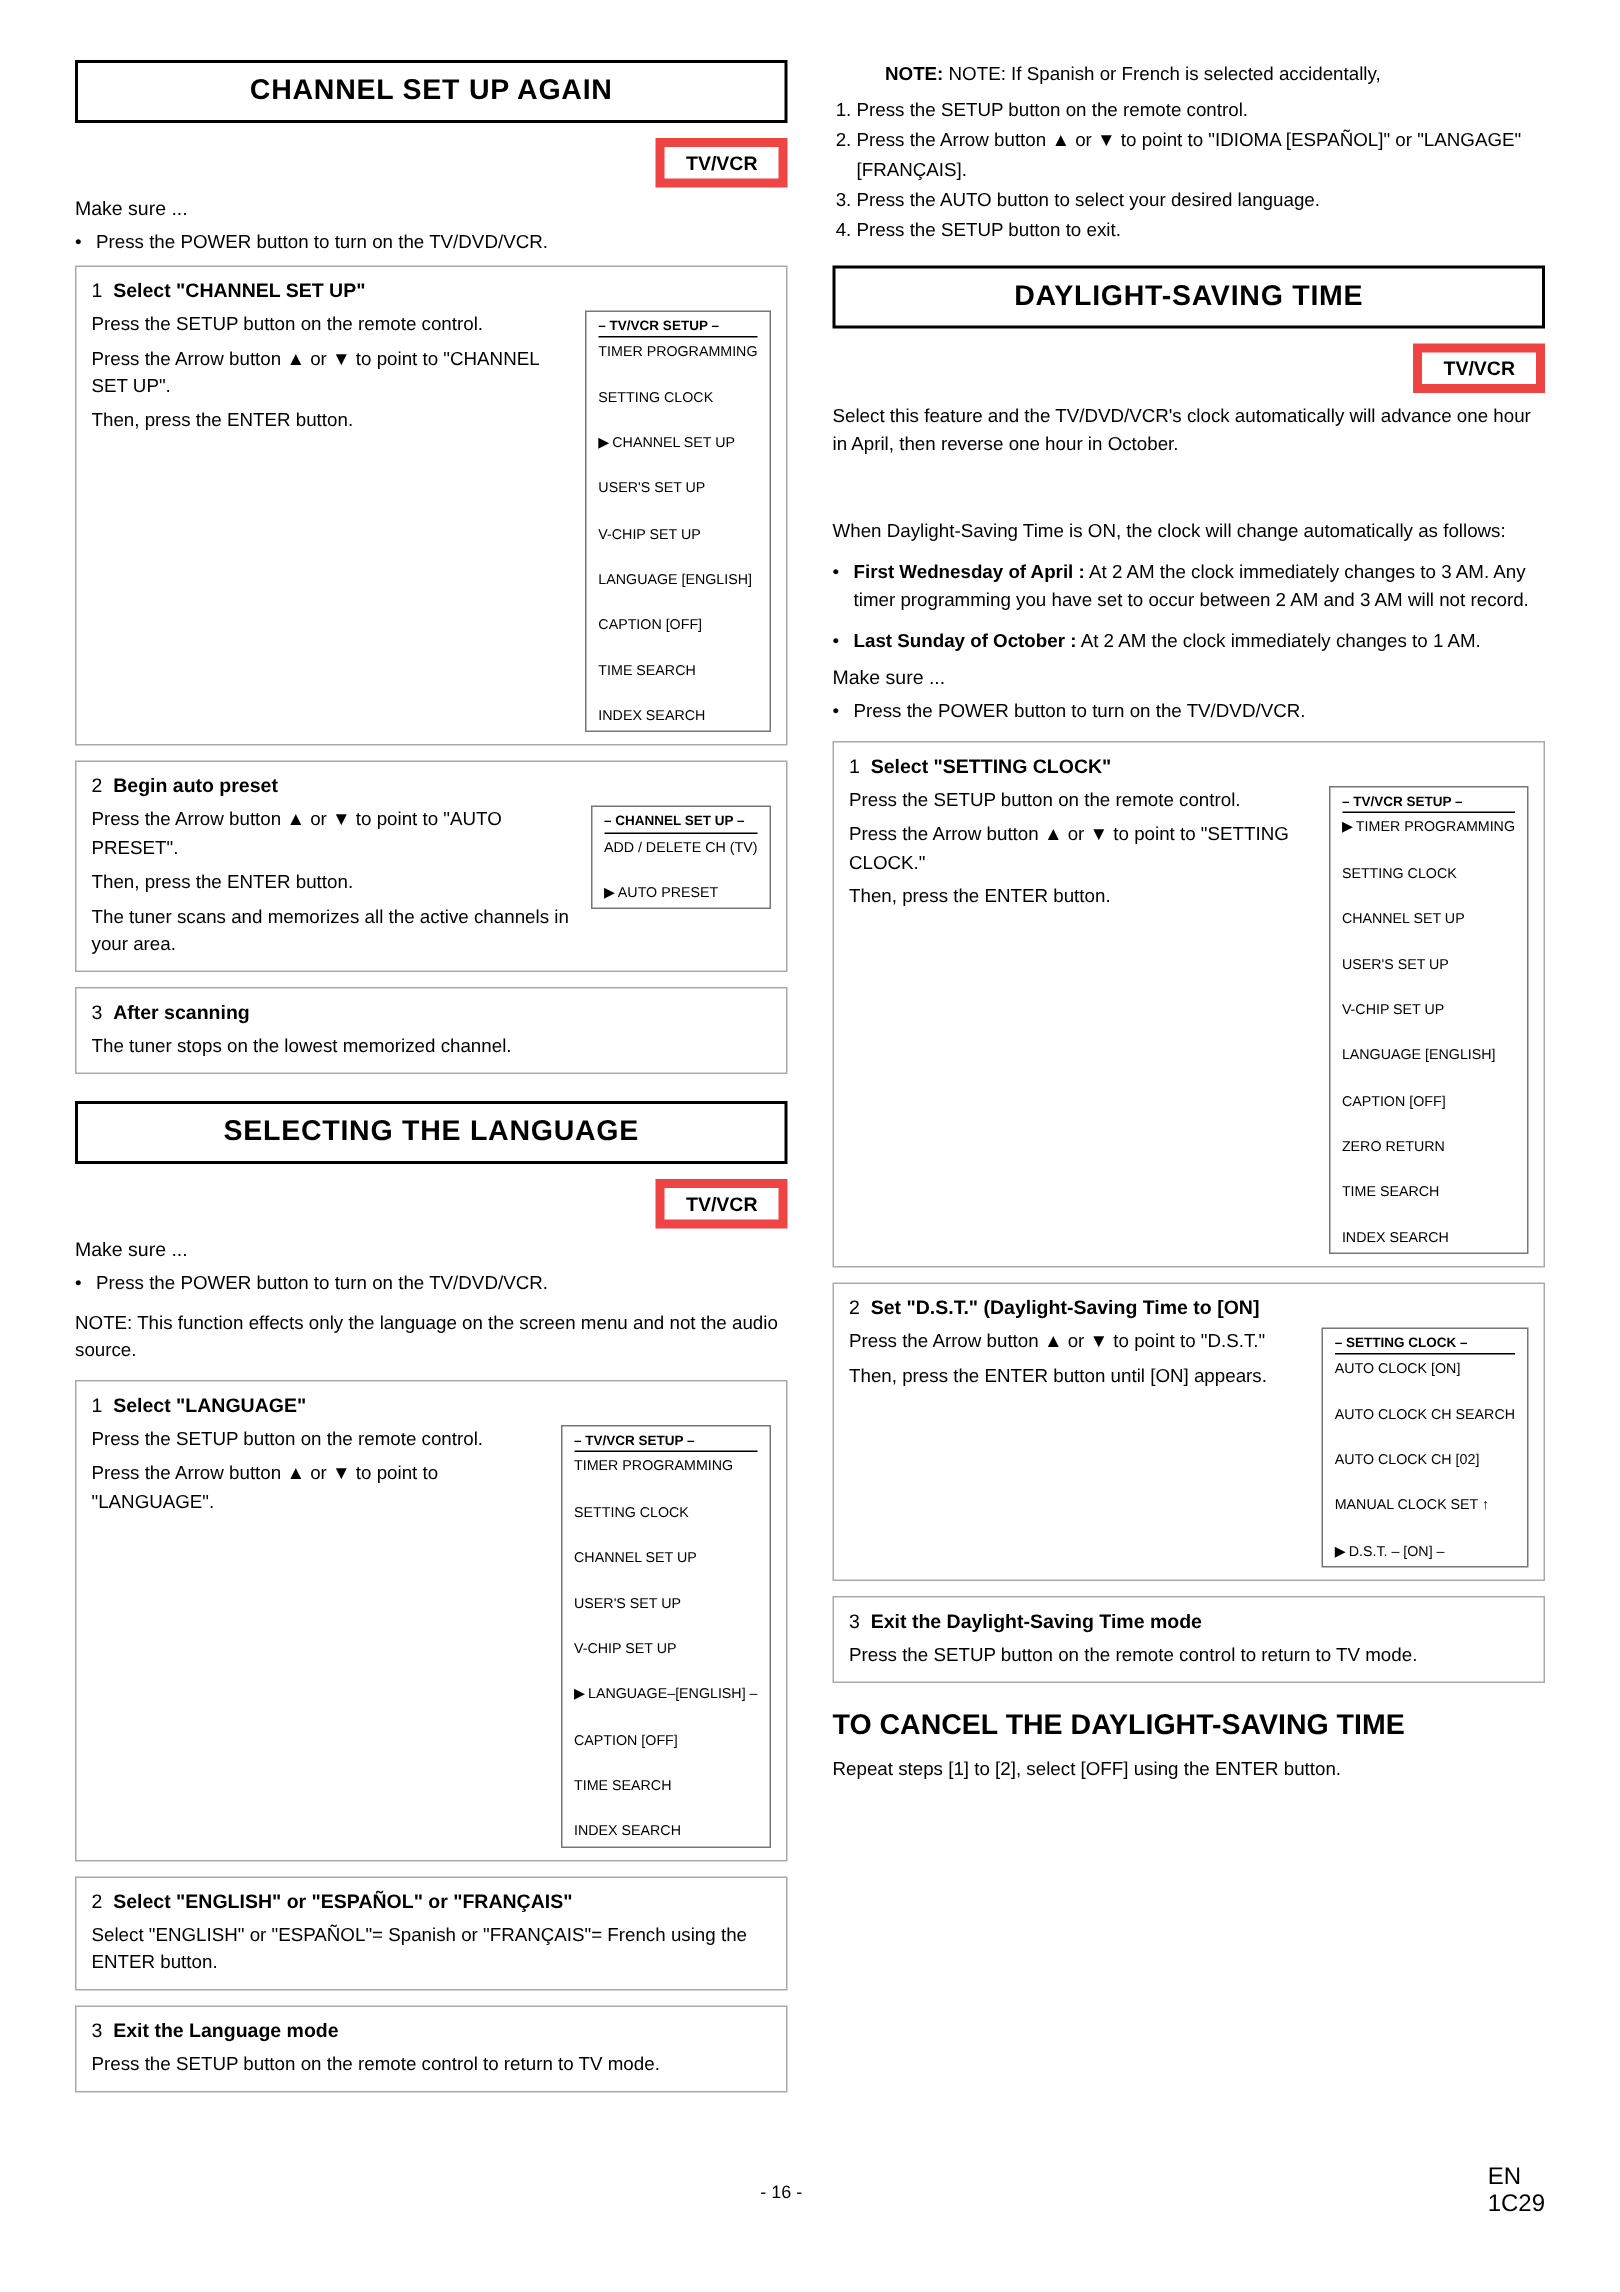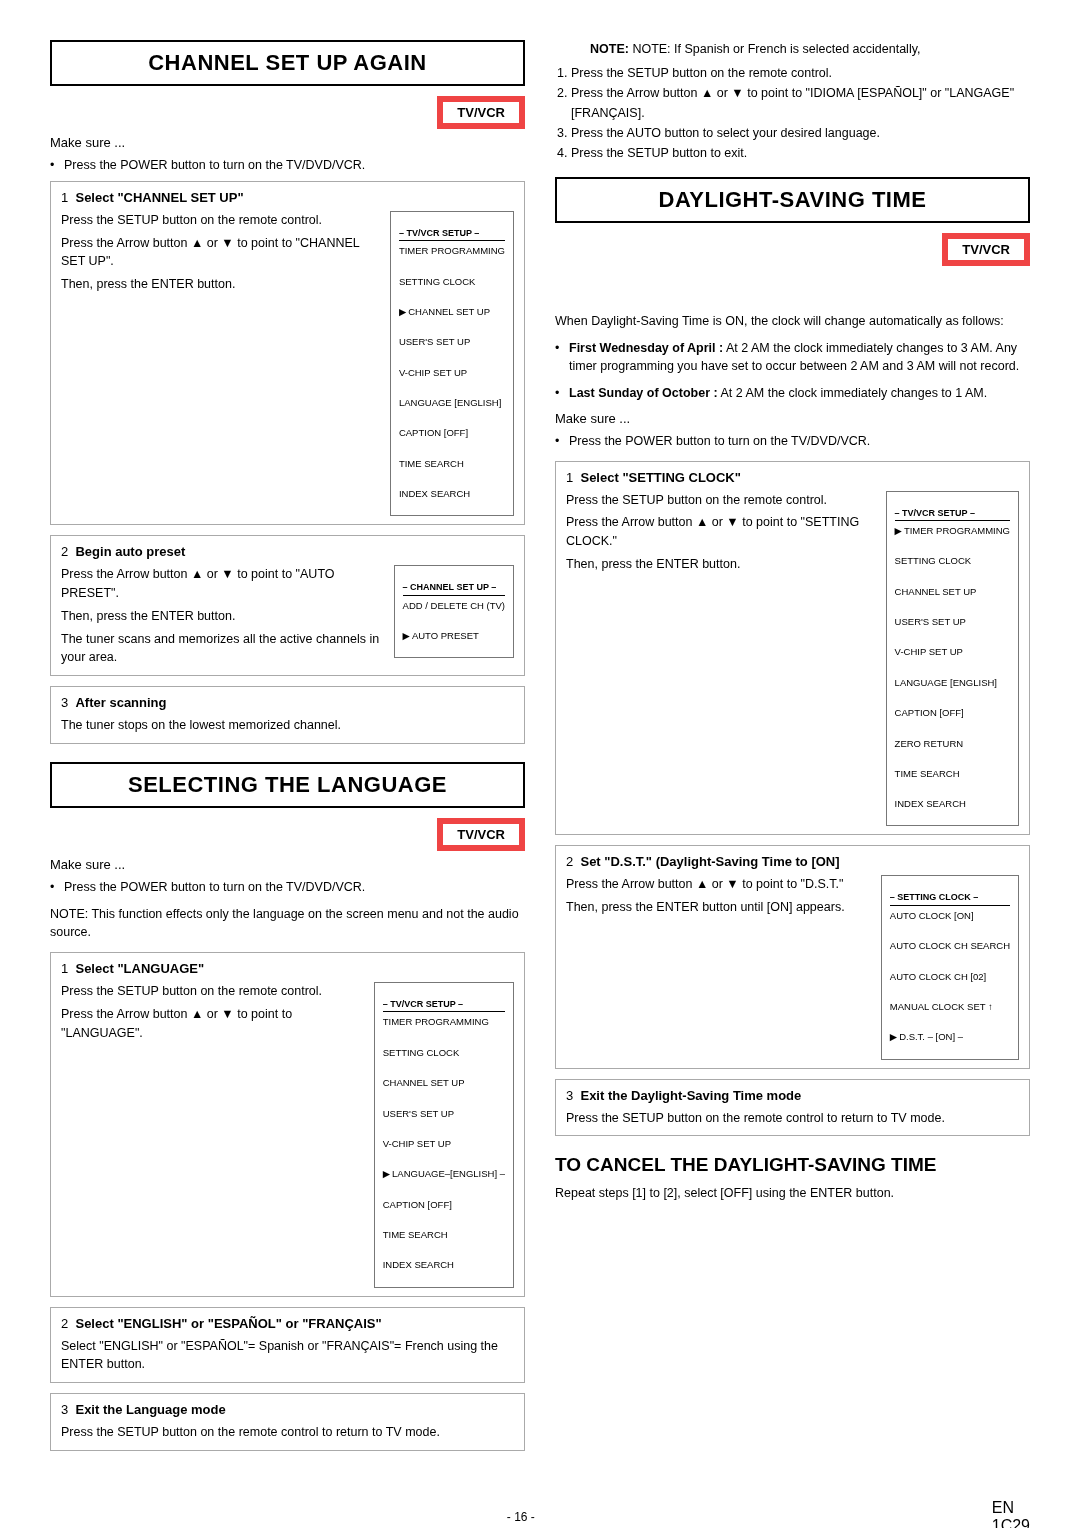--- a/index.html
+++ b/index.html
@@ -23,21 +23,21 @@
     }
     .right-col {
       flex: 1;
       min-width: 0;
     }
 
     
     .section-title {
       border: 2px solid #000;
       text-align: center;
-      font-size: 22px;
+      font-size: 19px;
       font-weight: bold;
       padding: 8px 28px;
       margin-bottom: 10px;
       letter-spacing: 0.5px;
     }
 
     .tv-vcr-badge {
       border: 6px solid #ef4444;
       display: inline-block;
       padding: 3px 14px;
@@ -69,21 +69,21 @@
       display: flex;
       gap: 8px;
     }
     .step-text {
       flex: 1;
       font-size: 12.5px;
       line-height: 1.5;
     }
     .step-menu {
       border: 1px solid #777;
-      padding: 14px 8px;
+      padding: 2px 8px;
       font-size: 9.5px;
       min-width: 100px;
       line-height: 1.6;
       background: #fff;
       align-self: flex-start;
     }
     .step-menu .menu-header {
       font-weight: bold;
       border-bottom: 1px solid #000;
       margin-bottom: 2px;
@@ -302,20 +302,21 @@
         <li>Press the Arrow button ▲ or ▼ to point to "IDIOMA [ESPAÑOL]" or "LANGAGE" [FRANÇAIS].</li>
         <li>Press the AUTO button to select your desired language.</li>
         <li>Press the SETUP button to exit.</li>
       </ol>
 
       <div class="section-gap">
         <div class="section-title">DAYLIGHT-SAVING TIME</div>
         <div class="clearfix">
           <span class="tv-vcr-badge">TV/VCR</span>
         </div>
+        <p class="note-text" style="margin-bottom:6px;">Select this feature and the TV/DVD/VCR's clock automatically will advance one hour in April, then reverse one hour in October.</p>
         <p class="note-text" style="margin-bottom:8px;margin-top:40px;">When Daylight-Saving Time is ON, the clock will change automatically as follows:</p>
         <div class="bullet-item" style="margin-bottom:8px;">
           <b>First Wednesday of April :</b><span> At 2 AM the clock immediately changes to 3 AM. Any timer programming you have set to occur between 2 AM and 3 AM will not record.</span>
         </div>
         <div class="bullet-item" style="margin-bottom:8px;">
           <b>Last Sunday of October :</b><span> At 2 AM the clock immediately changes to 1 AM.</span>
         </div>
         <p class="make-sure">Make sure ...</p>
         <div class="bullet-item" style="margin-bottom:10px;">Press the POWER button to turn on the TV/DVD/VCR.</div>
 

